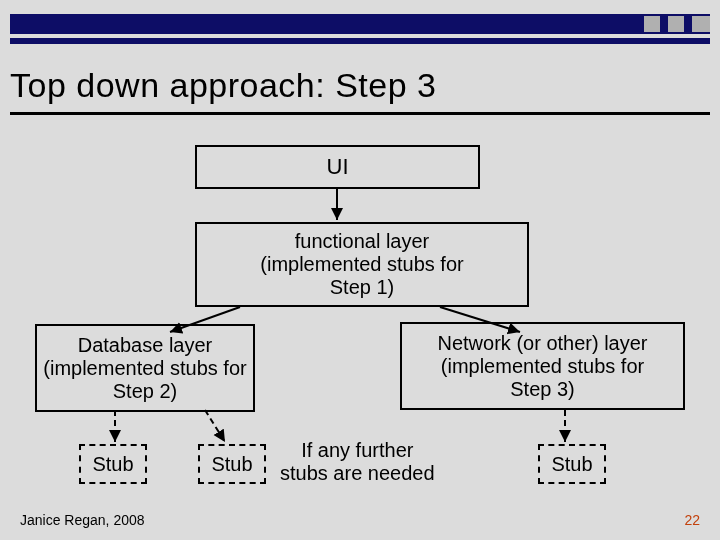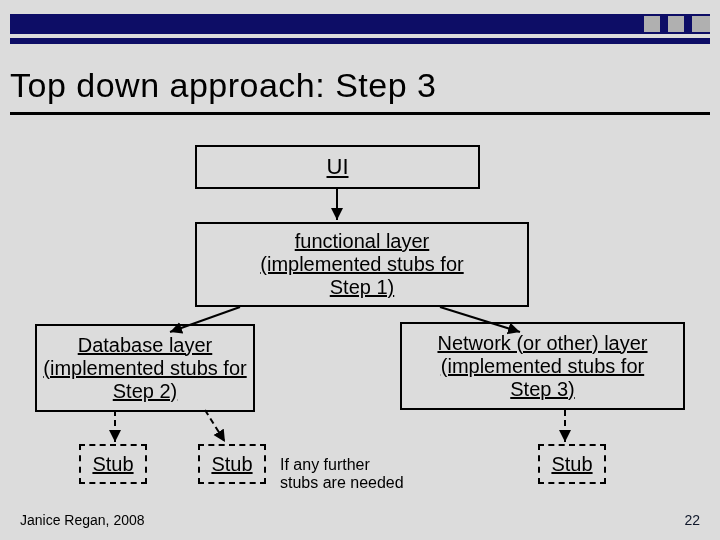--- a/index.html
+++ b/index.html
@@ -69,21 +69,20 @@
     border: 2px solid #000;
     background: transparent;
     text-align: center;
     font-size: 20px;
     line-height: 1.15;
     display: flex;
     align-items: center;
     justify-content: center;
     box-sizing: border-box;
     padding: 18px 6px;
-    text-decoration: underline;
   }
   .dashed {
     border-style: dashed;
   }
 
   
   #box-ui    { left: 195px; top: 145px; width: 285px; height: 44px; font-size: 22px; }
   
   #box-func  { left: 195px; top: 222px; width: 334px; height: 85px; }
   
@@ -92,39 +91,39 @@
   #box-net   { left: 400px; top: 322px; width: 285px; height: 88px; }
   
   .stubbox   { width: 68px; height: 34px; font-size: 20px; }
   #box-stub1 { left: 79px;  top: 444px; }
   #box-stub2 { left: 198px; top: 444px; }
   #box-stub3 { left: 538px; top: 444px; }
 
   .note {
     position: absolute;
     left: 280px;
-    top: 456px;
-    font-size: 16px;
+    top: 439px;
+    font-size: 20px;
     line-height: 1.15;
-    text-align: left;
+    text-align: center;
   }
 
   .footer-left {
     position: absolute;
     left: 20px;
     bottom: 12px;
     font-size: 14px;
     color: #000;
   }
   .footer-right {
     position: absolute;
     right: 20px;
     bottom: 12px;
     font-size: 14px;
-    color: #0f172a;
+    color: #c2410c;
   }
 
   
   svg.arrows {
     position: absolute;
     left: 0; top: 0;
     width: 720px;
     height: 540px;
     pointer-events: none;
   }

